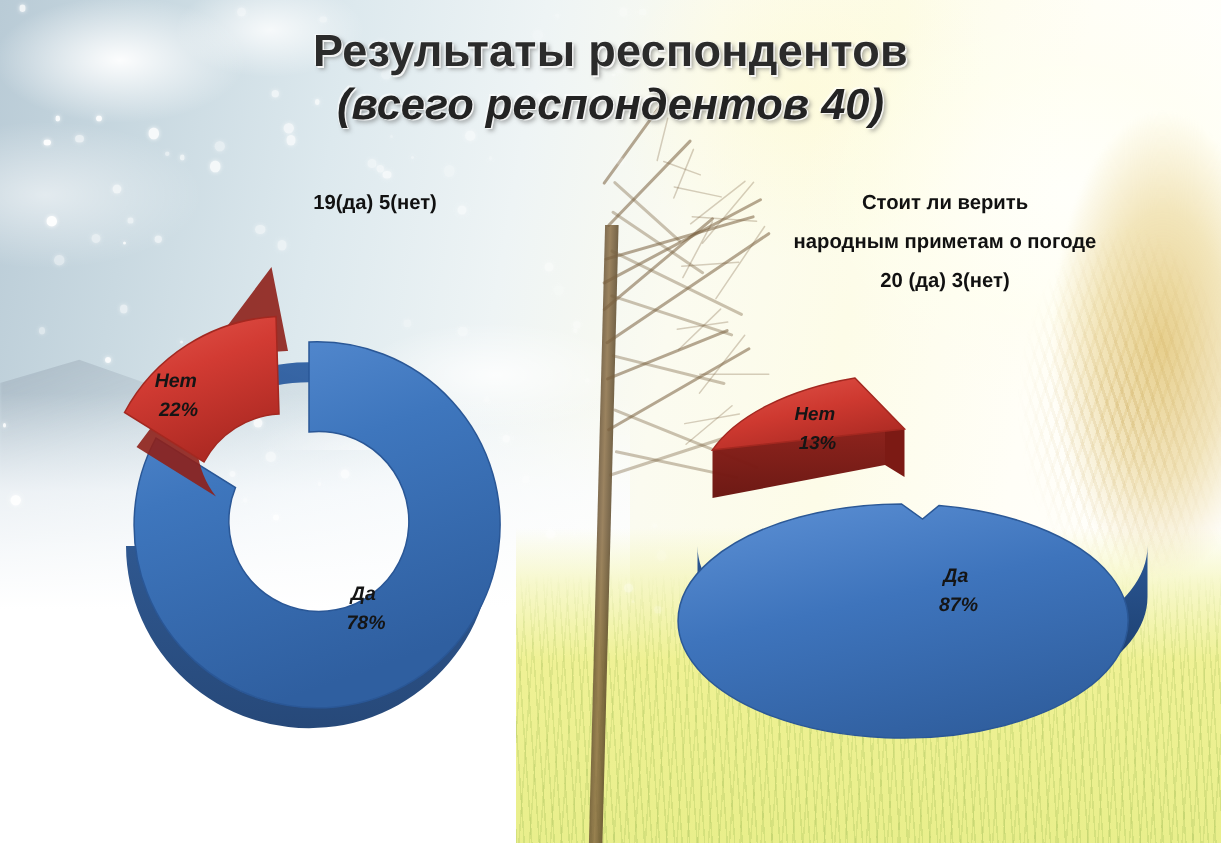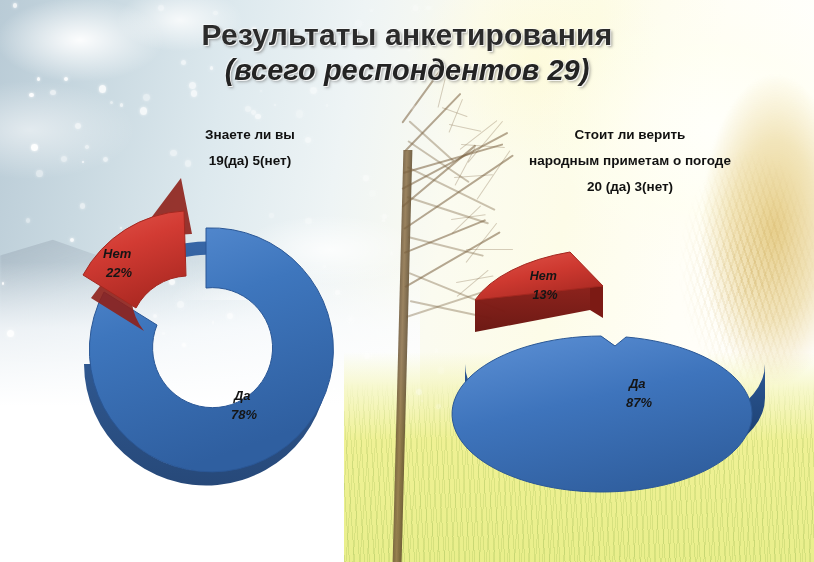--- a/index.html
+++ b/index.html
@@ -280,26 +280,25 @@
         <span class="flake" style="left:209.5px;top:237.2px;width:5.2px;height:5.2px;opacity:0.62"></span>
         <span class="flake" style="left:110.2px;top:245.7px;width:7.2px;height:7.2px;opacity:0.85"></span>
         <span class="flake" style="left:409.9px;top:43.0px;width:6.1px;height:6.1px;opacity:0.19"></span>
         <span class="flake" style="left:140.3px;top:107.4px;width:7.2px;height:7.2px;opacity:0.80"></span>
         <span class="flake" style="left:213.1px;top:10.8px;width:4.7px;height:4.7px;opacity:0.38"></span>
         <span class="flake" style="left:31.4px;top:144.1px;width:6.5px;height:6.5px;opacity:1.11"></span>
       </div>
   </div>
 
   <div class="title-wrap">
-    <div class="title-l1">Результаты анкетирования</div>
-    <div class="title-l2">(всего респондентов 29)</div>
+    <div class="title-l1">Результаты респондентов</div>
+    <div class="title-l2">(всего респондентов 40)</div>
   </div>
 
   <div class="caption" id="caption-left">
-    <div>Знаете ли вы</div>
     <div>19(да) 5(нет)</div>
   </div>
 
   <div class="caption" id="caption-right">
     <div>Стоит ли верить</div>
     <div>народным приметам о погоде</div>
     <div>20 (да) 3(нет)</div>
   </div>
 
   <div class="chart" id="chart-left">

